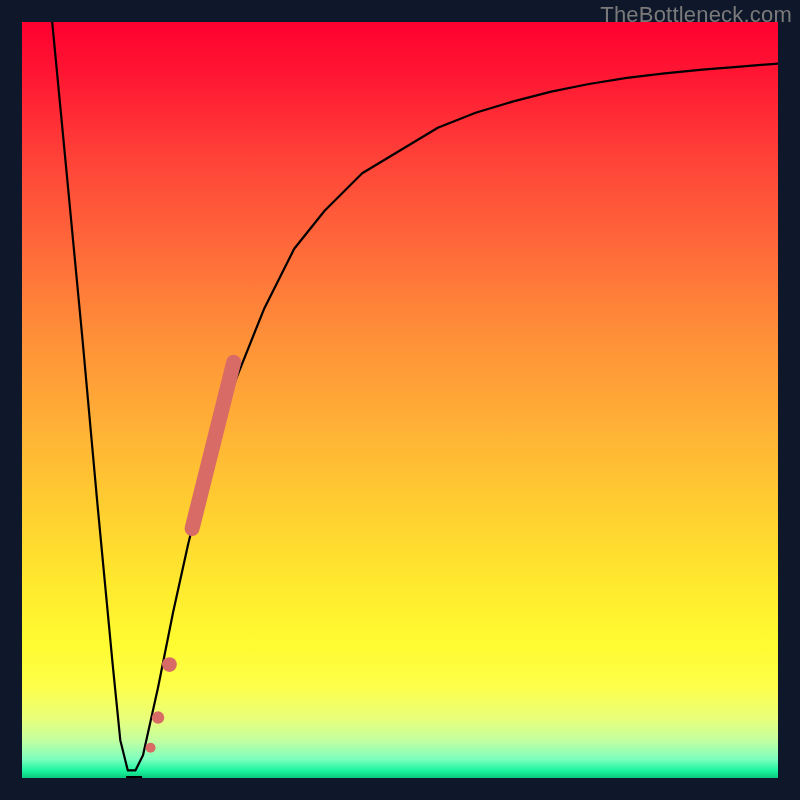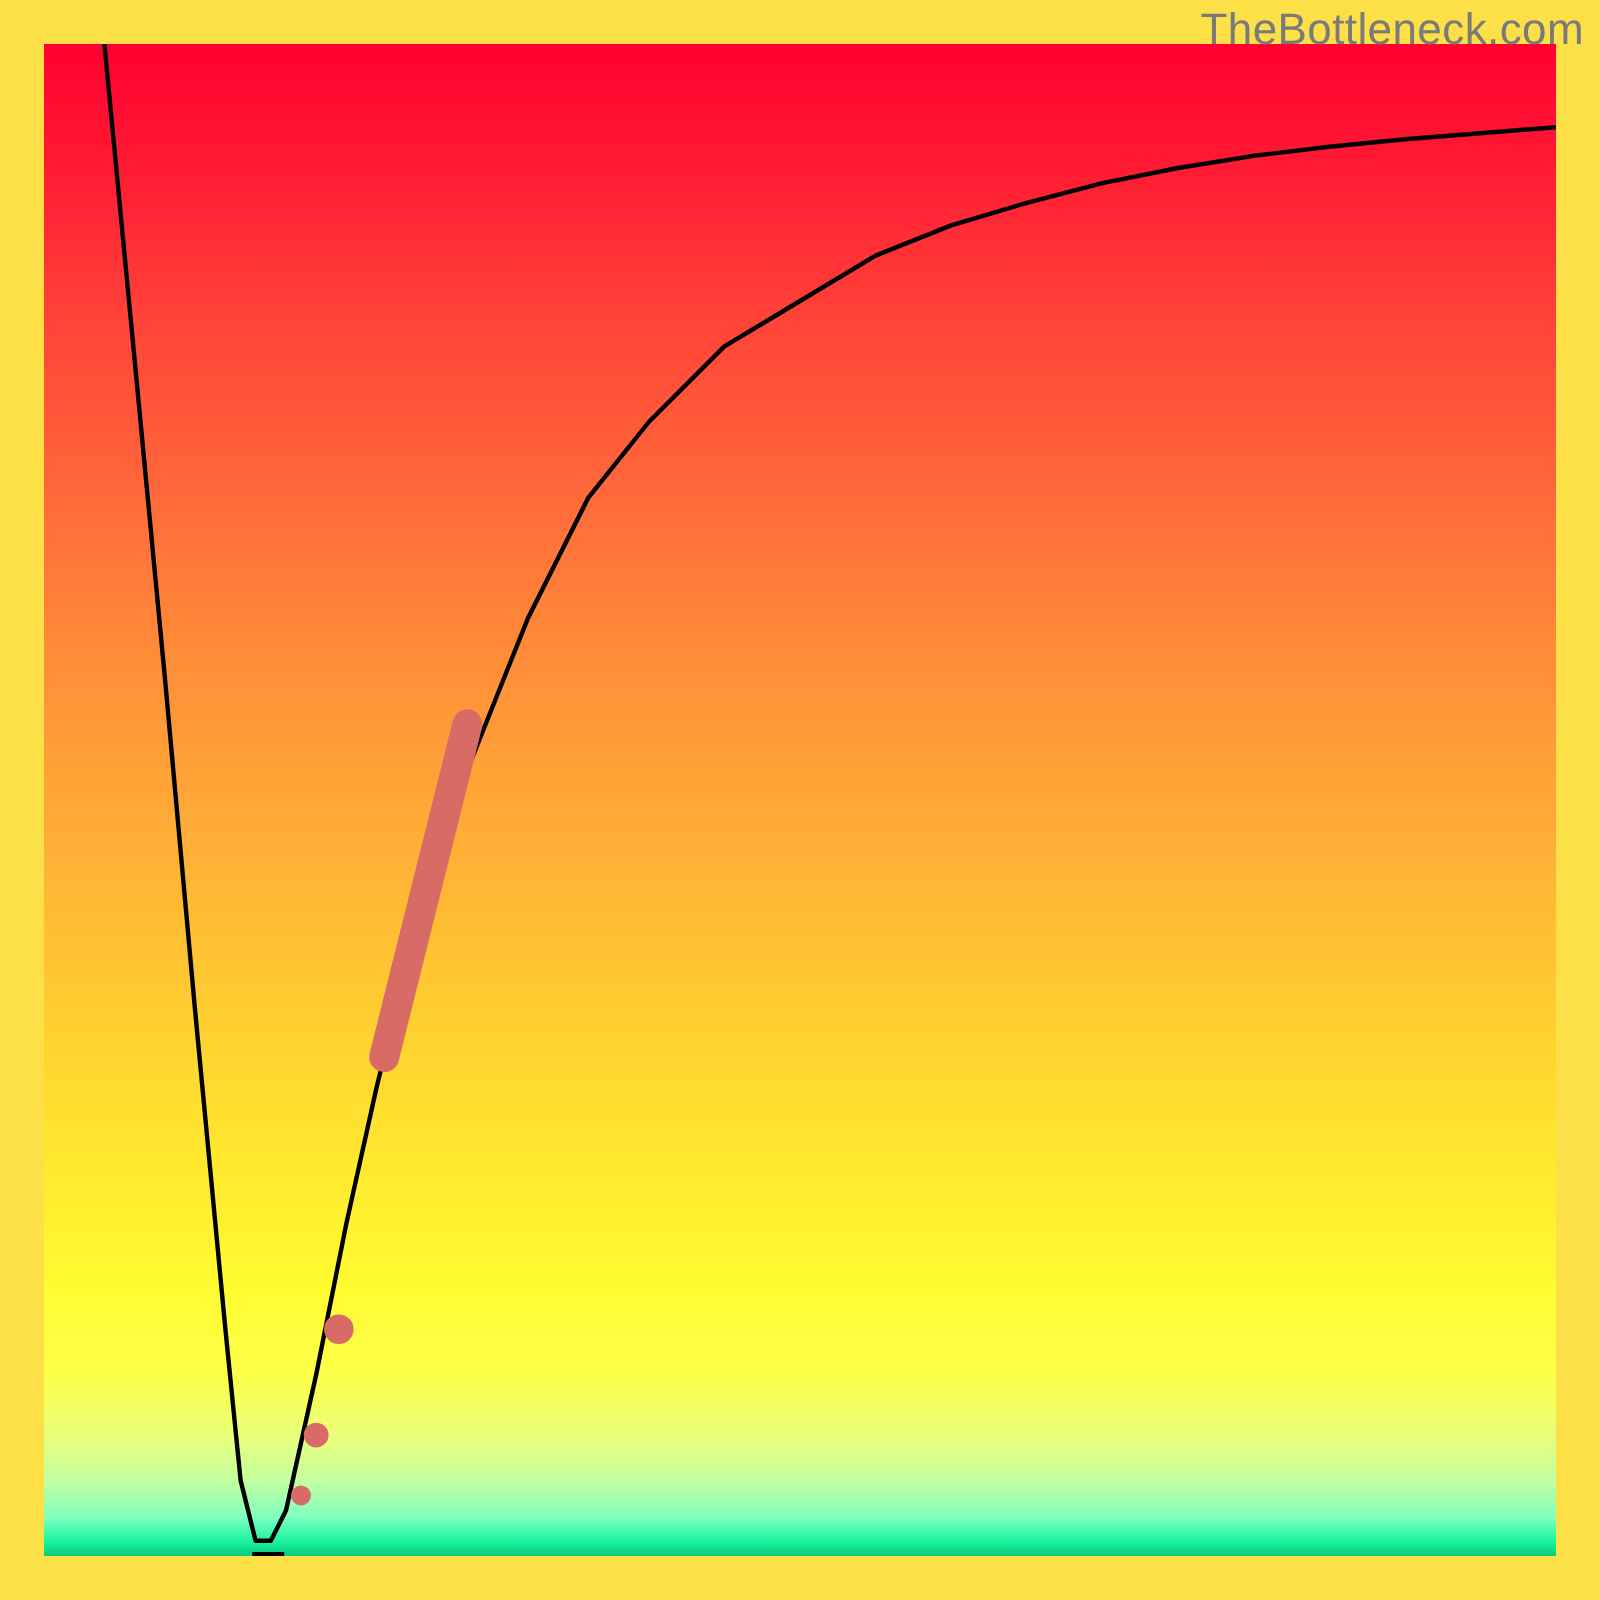--- a/index.html
+++ b/index.html
@@ -8,21 +8,21 @@
     width: 800px;
     height: 800px;
     overflow: hidden;
     background: #000;
     font-family: Arial, Helvetica, sans-serif;
   }
   .frame {
     position: absolute;
     left: 0; top: 0;
     width: 800px; height: 800px;
-    background: #fde047;
+    background: #0f172a;
   }
   .plot {
     position: absolute;
     left: 22px;
     top: 22px;
     width: 756px;
     height: 756px;
     background: linear-gradient(to bottom,
       #ff0030 0%,
       #ff1a33 8%,

